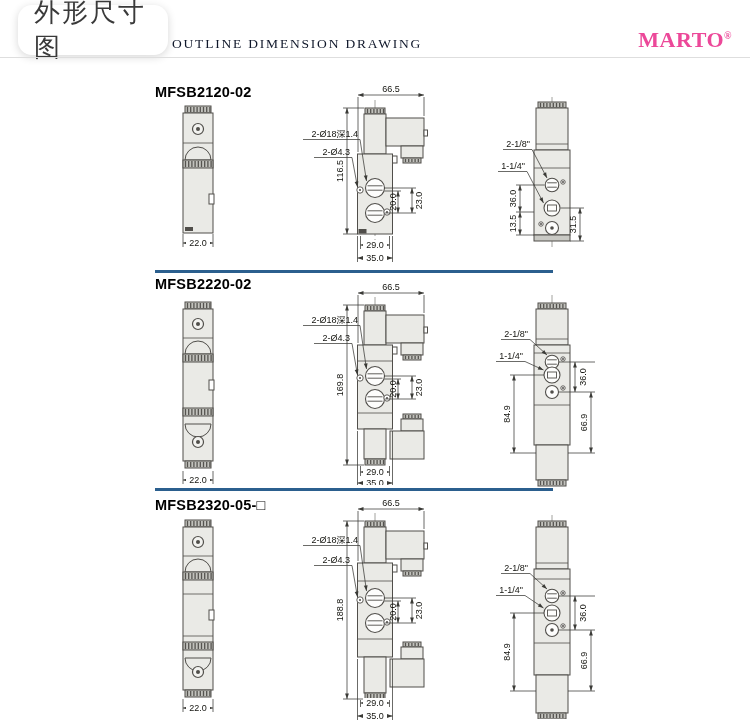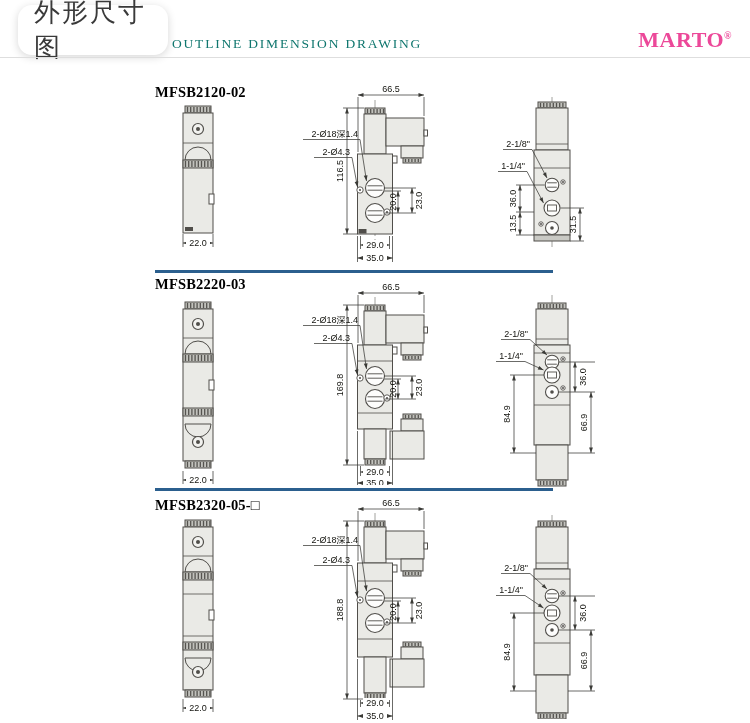--- a/index.html
+++ b/index.html
@@ -3,27 +3,27 @@
 <meta charset="utf-8">
 <style>
   html,body{margin:0;padding:0;background:#fff;}
   #canvas{position:relative;width:750px;height:723px;background:#fff;overflow:hidden;
           font-family:"Liberation Sans",sans-serif;}
   .title-box{position:absolute;left:18px;top:5px;width:150px;height:50px;background:#fff;
              border-radius:14px;box-shadow:0 2px 9px rgba(0,0,0,.16);display:flex;align-items:center;}
   .title-box span{padding-left:16px;font-size:26px;color:#3a3a3a;letter-spacing:2px;
                   font-family:"Liberation Serif",serif;}
   .subtitle{position:absolute;left:172px;top:36px;font-family:"Liberation Serif",serif;
-            font-size:13.5px;color:#0f766e;letter-spacing:1.8px;}
+            font-size:13.5px;color:#0f172a;letter-spacing:1.8px;}
   .brand{position:absolute;right:18px;top:27px;font-family:"Liberation Serif",serif;
          font-weight:bold;font-size:22px;letter-spacing:.5px;}
   .brand sup{font-size:10px;vertical-align:super;}
   .header-rule{position:absolute;left:0;top:57px;width:750px;height:1px;background:#dedede;}
   .model{position:absolute;margin:0;font-size:14.5px;font-weight:bold;color:#000;
-         font-family:Liberation Serif, serif;letter-spacing:.2px;}
+         font-family:Liberation Sans, sans-serif;letter-spacing:.2px;}
   .sep{position:absolute;height:2.5px;}
   svg text{font-family:"Liberation Sans",sans-serif;}
 </style>
 </head>
 <body>
 
 <div id="canvas">
   <header>
     <div class="title-box">
       <span>外形尺寸图</span>
@@ -202,21 +202,21 @@
             <polygon points="0,0 5.5,-1.9 5.5,1.9" fill="#3a3a36" transform="translate(110,113) rotate(90)"></polygon>
             <polygon points="0,0 5.5,-1.9 5.5,1.9" fill="#3a3a36" transform="translate(110,146) rotate(-90)"></polygon>
             <text x="103" y="132.7" text-anchor="middle" font-size="9" fill="#14140f" transform="rotate(-90 103 129.5)">31.5</text>
           </svg>
         </div>
     </section>
 
     <div class="sep" style="left: 155px; top: 270px; width: 398px; background: rgb(43, 95, 142);"></div>
 
     <section>
-      <h3 class="model" style="left:155px;top:276px">MFSB2220-03</h3>
+      <h3 class="model" style="left:155px;top:276px">MFSB2220-02</h3>
       <div id="views1">
           <svg width="64" height="192" viewBox="0 0 64 192" style="position: absolute; left: 168px; top: 296px;">
             <rect x="17" y="6" width="26" height="7" fill="#c2c2bd" stroke="#504e4a" stroke-width="1"></rect>
             <line x1="19.5" y1="6.9" x2="19.5" y2="12.1" stroke="#55534f" stroke-width="1.3"></line>
             <line x1="22.7" y1="6.9" x2="22.7" y2="12.1" stroke="#55534f" stroke-width="1.3"></line>
             <line x1="25.9" y1="6.9" x2="25.9" y2="12.1" stroke="#55534f" stroke-width="1.3"></line>
             <line x1="29.099999999999998" y1="6.9" x2="29.099999999999998" y2="12.1" stroke="#55534f" stroke-width="1.3"></line>
             <line x1="32.3" y1="6.9" x2="32.3" y2="12.1" stroke="#55534f" stroke-width="1.3"></line>
             <line x1="35.5" y1="6.9" x2="35.5" y2="12.1" stroke="#55534f" stroke-width="1.3"></line>
             <line x1="38.7" y1="6.9" x2="38.7" y2="12.1" stroke="#55534f" stroke-width="1.3"></line>

